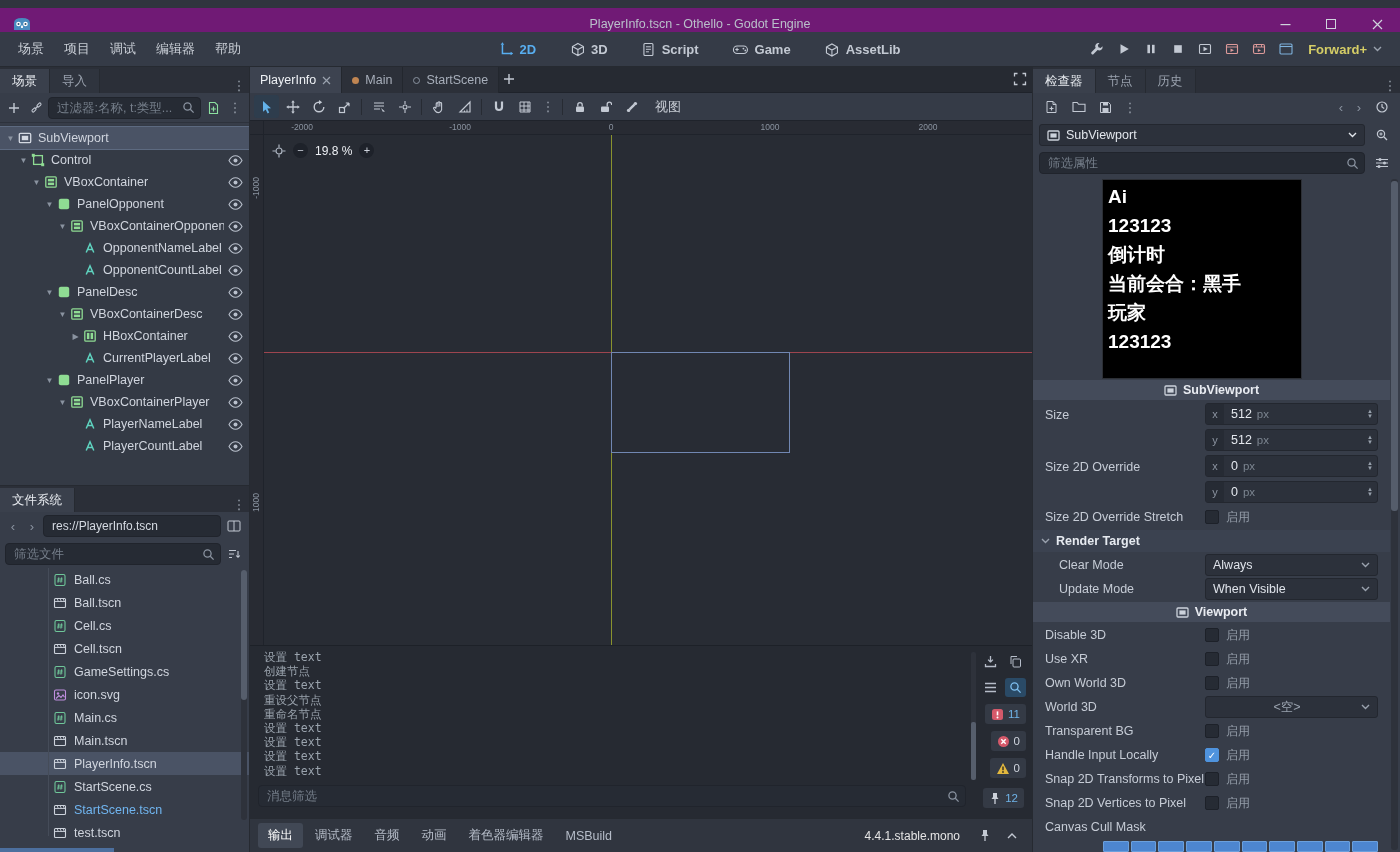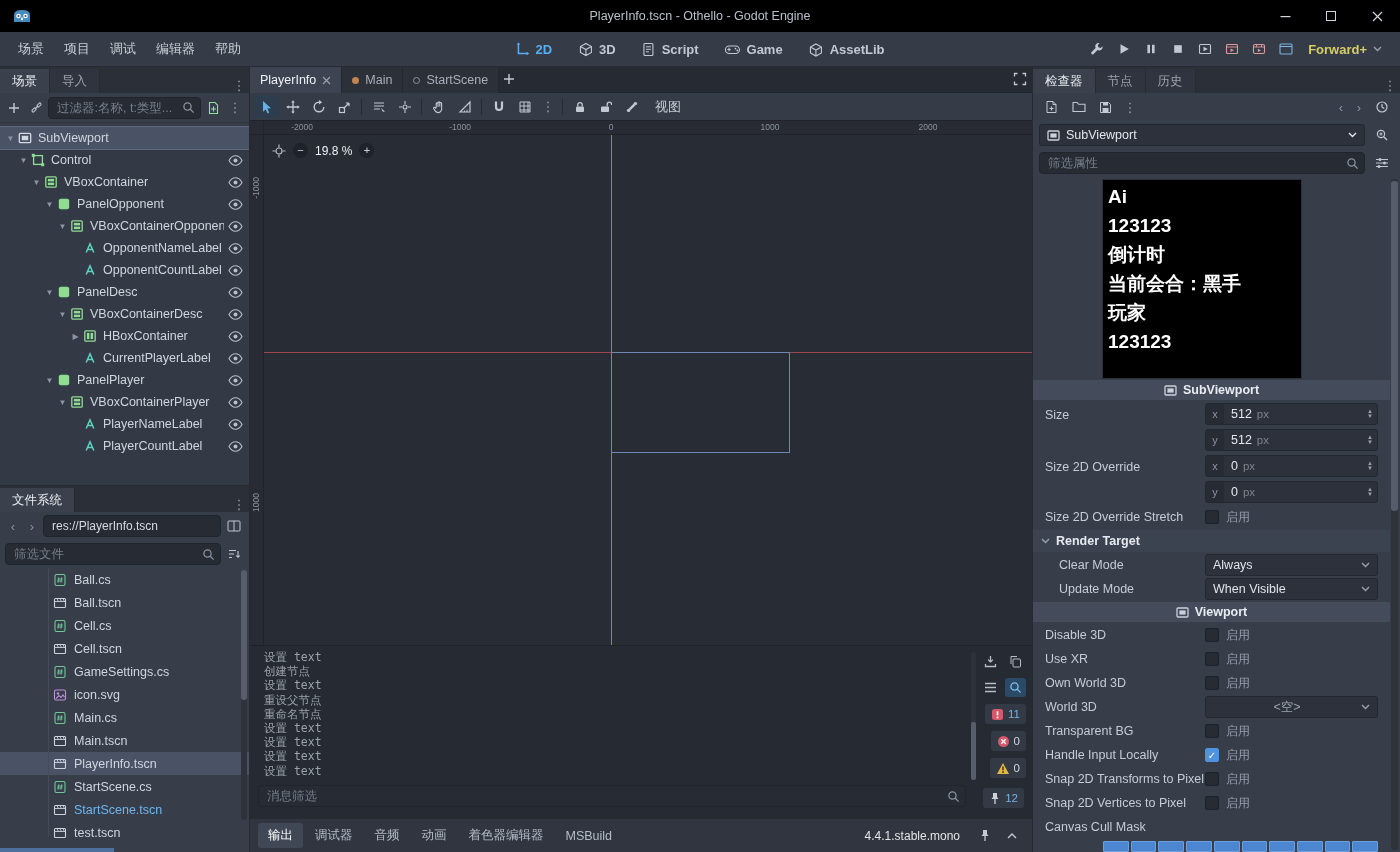--- a/index.html
+++ b/index.html
@@ -3,31 +3,31 @@
 <meta charset="utf-8">
 <style>
 *{margin:0;padding:0;box-sizing:border-box;user-select:none}
 html,body{width:1400px;height:852px;overflow:hidden;background:#30343e;
   font-family:"Liberation Sans",sans-serif;color:#ccd1da;font-size:13px}
 #app{position:relative;width:1400px;height:852px}
 svg{display:block}
 i[data-icon],span[data-icon]{display:inline-flex;align-items:center;justify-content:center}
 
 
-.titlebar{position:absolute;top:0;left:0;right:0;height:32px;background:#000000;display:flex;align-items:center}
+.titlebar{position:absolute;top:8px;left:0;right:0;height:32px;background:#701a75;display:flex;align-items:center}
 .titlebar .ticon{margin-left:12px}
 .ttitle{position:absolute;left:0;right:0;text-align:center;font-size:12.5px;color:#b9c0ca;pointer-events:none}
 .winbtns{margin-left:auto;display:flex;height:100%}
 .wbtn{width:46px;height:100%;display:flex;align-items:center;justify-content:center;color:#cfd4dd}
 
 
 .menubar{position:absolute;top:32px;left:0;right:0;height:35px;background:#353b47;border-bottom:1px solid #262a31;display:flex;align-items:center}
 .menus{display:flex;padding-left:8px}
 .menu-item{padding:5px 10px;border-radius:3px;color:#c8cdd5;font-size:13px}
-.workspaces{position:absolute;left:50%;transform:translateX(-50%);display:flex;gap:2px}
+.workspaces{position:absolute;left:50%;transform:translateX(-50%);display:flex;gap:10px}
 .ws{display:flex;align-items:center;gap:6px;padding:4px 12px;border-radius:3px;color:#c3c9d3;font-size:13px}
 .ws b{font-weight:bold}
 .ws.active{color:#58aef0}
 .runbar{margin-left:auto;display:flex;align-items:center;gap:2px;padding-right:10px}
 .ibtn{display:flex;align-items:center;justify-content:center;width:25px;height:23px;border-radius:3px;color:#c3c9d3}
 .ibtn.small{width:20px}
 .ibtn.active{background:#2e3d4d;color:#63b1e8}
 .ibtn.salmon{color:#dd9a9a}
 .ibtn.bluish{color:#7fb2dd}
 .renderer{display:flex;align-items:center;gap:6px;padding:4px 8px;color:#d5cd66;font-size:13px}

